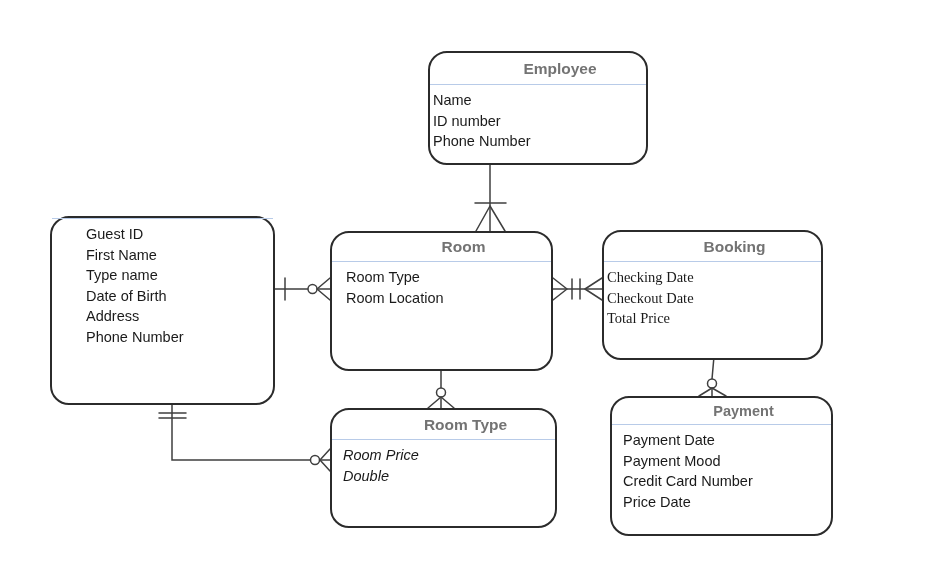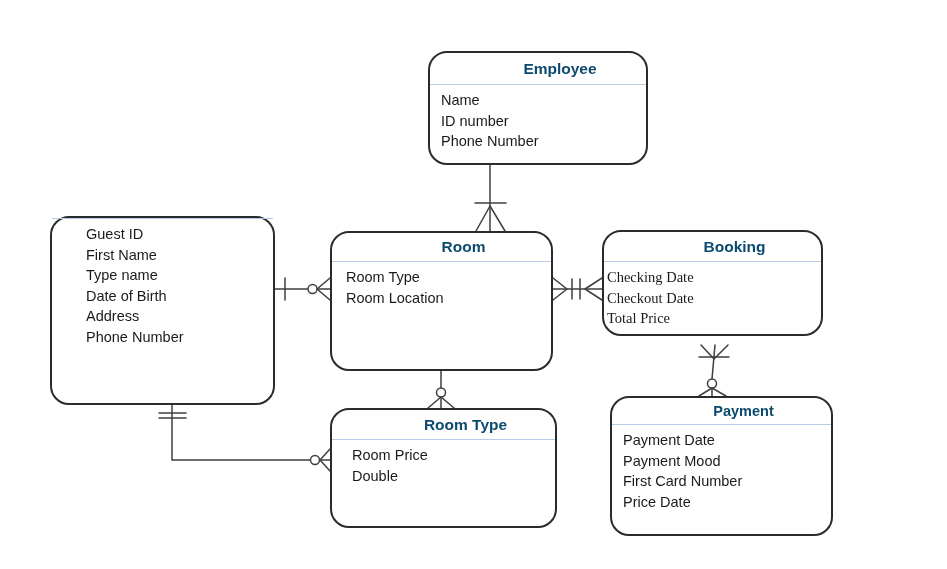--- a/index.html
+++ b/index.html
@@ -14,21 +14,21 @@
   .entity{
     position:absolute;
     background:#ffffff;
     border:2.2px solid #2b2b2b;
     border-radius:19px;
     box-sizing:border-box;
   }
   .entity-title{
     font-weight:bold;
     font-size:15.5px;
-    color:#0c4a6e;
+    color:#737373;
     text-align:center;
     display:flex;align-items:center;justify-content:center;margin-left:44px;
   }
   .entity-divider{
     height:0;
     border-top:1.6px solid #b8cbe8;
     width:100%;
   }
   .entity-attrs{padding-top:5px;}
   .entity-attr{
@@ -107,21 +107,21 @@
       <g>
         <circle cx="315" cy="460" r="4.5" fill="#ffffff"></circle>
         <path d="M320,460 L330,449 M320,460 L330,471"></path>
       </g>
     </g>
   </svg>
 
   <div class="entity" style="left:428px;top:51px;width:220px;height:114px;">
     <div class="entity-title" style="height:31px;">Employee</div>
     <div class="entity-divider"></div>
-    <div class="entity-attrs" style="padding-left:3px;margin-left:8px;">
+    <div class="entity-attrs" style="padding-left:3px;">
       <div class="entity-attr">Name</div>
       <div class="entity-attr">ID number</div>
       <div class="entity-attr">Phone Number</div>
     </div>
   </div>
 
   <div class="entity" style="left:50px;top:216px;width:225px;height:189px;">
     <div class="entity-divider"></div>
     <div class="entity-attrs" style="padding-left:34px;">
       <div class="entity-attr">Guest ID</div>
@@ -135,43 +135,43 @@
 
   <div class="entity" style="left:330px;top:231px;width:223px;height:140px;">
     <div class="entity-title" style="height:28px;">Room</div>
     <div class="entity-divider"></div>
     <div class="entity-attrs" style="padding-left:14px;">
       <div class="entity-attr">Room Type</div>
       <div class="entity-attr">Room Location</div>
     </div>
   </div>
 
-  <div class="entity" style="left:602px;top:230px;width:221px;height:106px;">
+  <div class="entity" style="left:602px;top:230px;width:221px;height:130px;">
     <div class="entity-title" style="height:29px;">Booking</div>
     <div class="entity-divider"></div>
     <div class="entity-attrs" style="padding-left:3px;font-family:Liberation Serif, serif;">
       <div class="entity-attr">Checking Date</div>
       <div class="entity-attr">Checkout Date</div>
       <div class="entity-attr">Total Price</div>
     </div>
   </div>
 
   <div class="entity" style="left:330px;top:408px;width:227px;height:120px;">
     <div class="entity-title" style="height:29px;">Room Type</div>
     <div class="entity-divider"></div>
-    <div class="entity-attrs" style="padding-left:20px;">
+    <div class="entity-attrs" style="padding-left:11px;font-style:italic;">
       <div class="entity-attr">Room Price</div>
       <div class="entity-attr">Double</div>
     </div>
   </div>
 
   <div class="entity" style="left:610px;top:396px;width:223px;height:140px;">
     <div class="entity-title" style="height:26px;font-size:14.5px;">Payment</div>
     <div class="entity-divider"></div>
     <div class="entity-attrs" style="padding-left:11px;">
       <div class="entity-attr">Payment Date</div>
       <div class="entity-attr">Payment Mood</div>
-      <div class="entity-attr">First Card Number</div>
+      <div class="entity-attr">Credit Card Number</div>
       <div class="entity-attr">Price Date</div>
     </div>
   </div>
 
 </div>
 
 </body></html>

